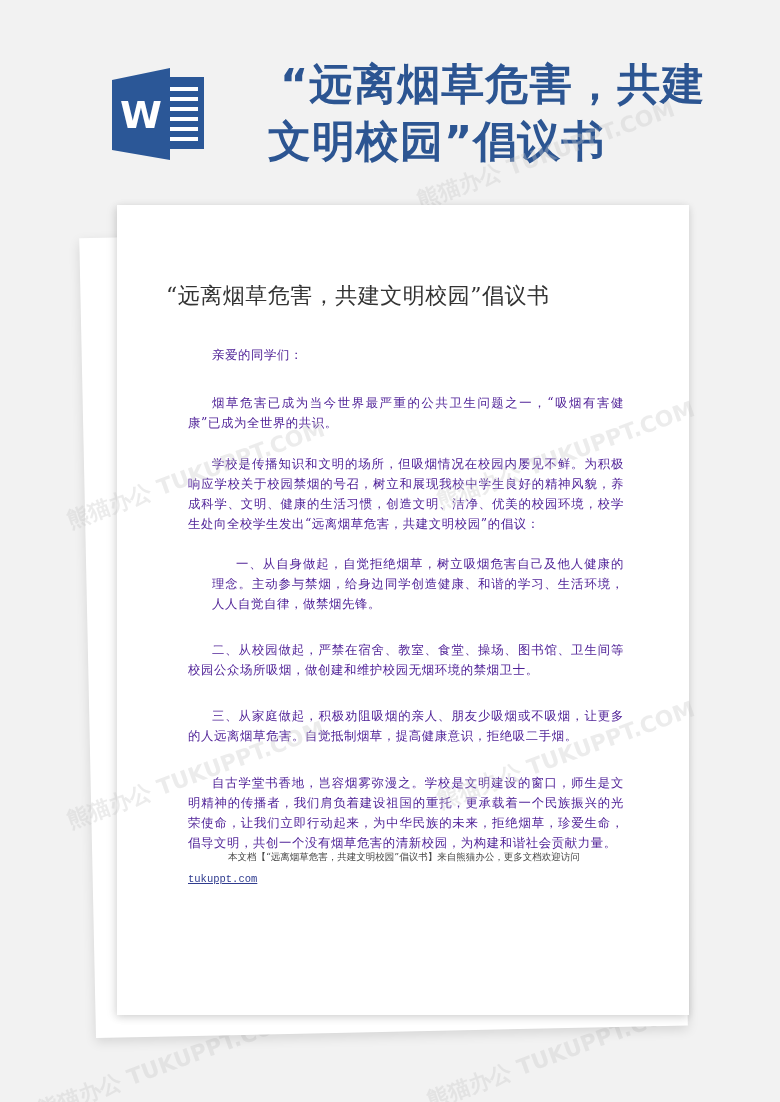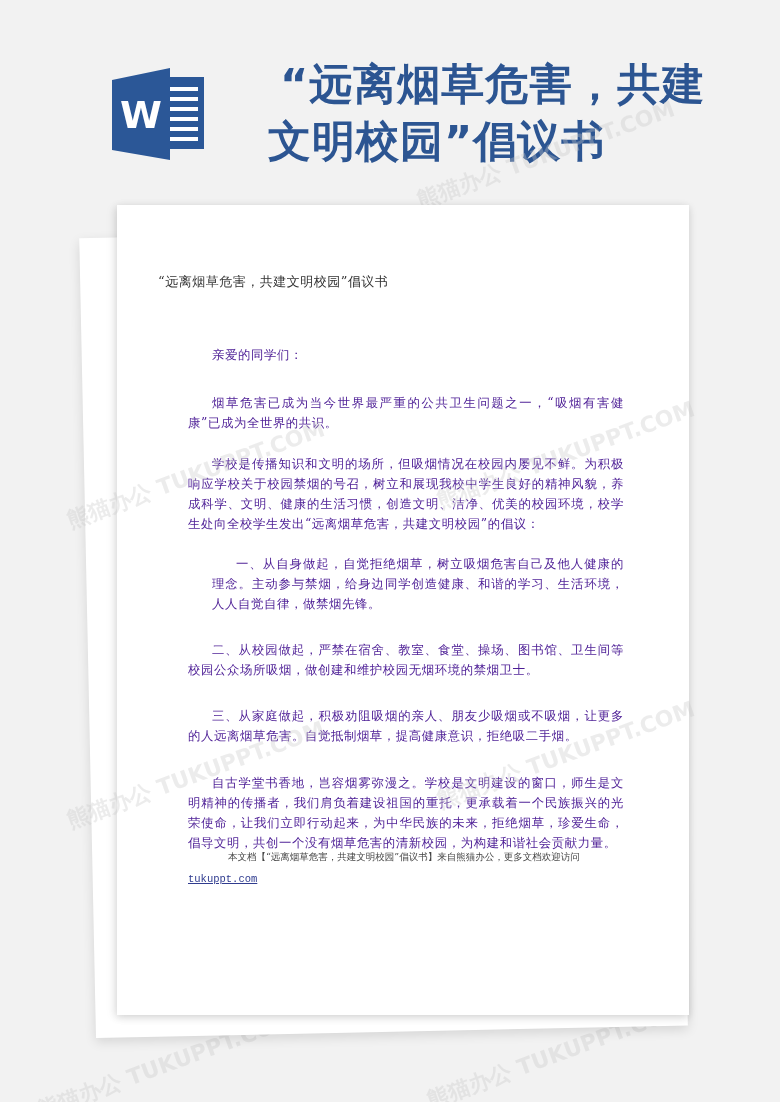--- a/index.html
+++ b/index.html
@@ -29,21 +29,21 @@
       transform: rotate(-1.2deg);
       transform-origin: left bottom;
       box-shadow: 0 4px 12px rgba(0,0,0,0.12);
     }
     .sheet-front {
       left: 117px; top: 205px; width: 572px; height: 810px;
       box-shadow: 0 2px 8px rgba(0,0,0,0.14), -3px 2px 10px rgba(0,0,0,0.06);
     }
     .doc-title {
       position: absolute; left: 41px; top: 68px;
-      font-size: 13px; color: #333; margin: 0; font-weight: normal;
+      font-size: 22px; color: #333; margin: 8px; font-weight: normal;
       letter-spacing: 0.5px;
       text-align: right;
     }
     .doc-body {
       position: absolute; left: 71px; top: 140px; width: 436px;
       font-size: 12.4px; line-height: 20px; color: #4c1d95;
       letter-spacing: 0.6px;
     }
     .p { margin: 0 0 21px 0; text-indent: 24px; text-align: justify; }
     .greeting { margin: 0 0 28px 0; text-indent: 24px; }

